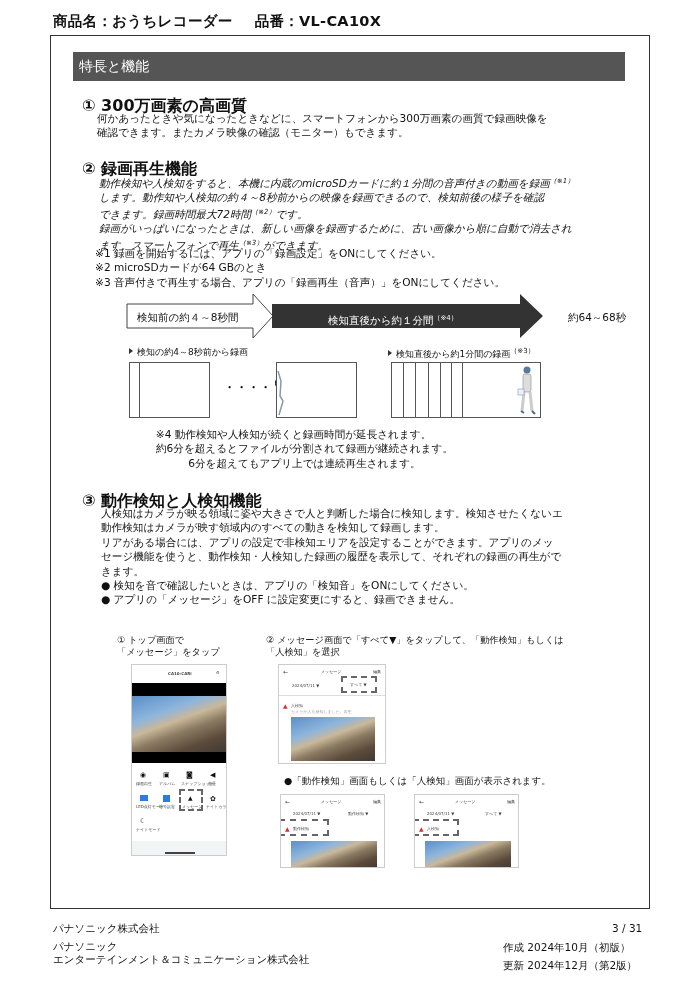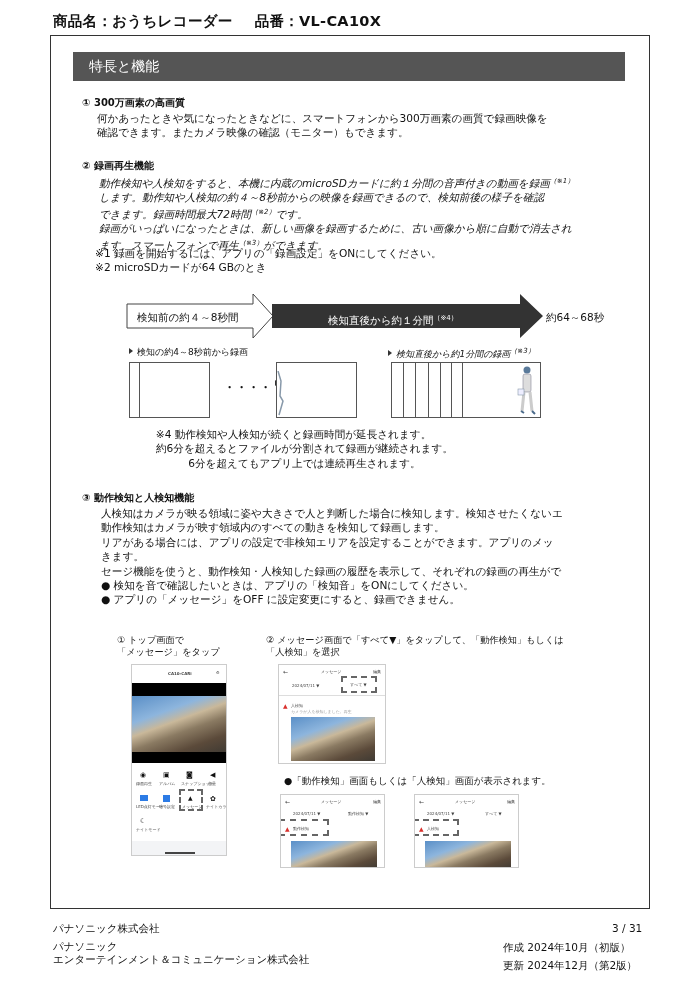--- a/index.html
+++ b/index.html
@@ -1,22 +1,22 @@
 <!DOCTYPE html>
 <html><head>
 <meta charset="utf-8">
 <style>
   html,body{margin:0;padding:0;background:#fff;}
   body{width:700px;height:991px;position:relative;overflow:hidden;font-family:"DejaVu Sans",sans-serif;color:#111;}
   .abs{position:absolute;}
   .prod{left:53px;top:12px;font-size:14.5px;font-weight:bold;letter-spacing:0.3px;white-space:nowrap;}
   .prod span{margin-right:22px;}
   .frame{left:50px;top:35px;width:600px;height:874px;border:1.5px solid #333;box-sizing:border-box;}
-  .bar{left:73px;top:52px;width:552px;height:29px;background:#555;color:#fff;font-size:14px;line-height:29px;padding-left:16px;box-sizing:border-box;}
-  .h{font-size:10px;font-weight:bold;white-space:nowrap;}
+  .bar{left:73px;top:52px;width:552px;height:29px;background:#555;color:#fff;font-size:14px;line-height:29px;padding-left:6px;box-sizing:border-box;}
+  .h{font-size:16px;font-weight:bold;white-space:nowrap;}
   .t{font-size:10.6px;line-height:14.4px;white-space:nowrap;}
   sup{font-size:7px;vertical-align:4px;}
   .lbl{font-size:9px;white-space:nowrap;}
   .tri{display:inline-block;width:0;height:0;border-left:4px solid #333;border-top:3px solid transparent;border-bottom:3px solid transparent;margin-right:4px;vertical-align:1px;}
   .box{border:1px solid #555;background:#fff;box-sizing:border-box;}
   .phone{border:1px solid #ccc;background:#fff;box-sizing:border-box;overflow:hidden;}
   .mini{font-size:4px;color:#444;white-space:nowrap;}
   .photo{background:linear-gradient(160deg,#5a8fc7 0%,#8db5dd 30%,#c9b89a 45%,#8a7a62 60%,#5b4a3a 80%,#3f3a33 100%);}
   .dash{border:2.5px dashed #666;box-sizing:border-box;}
   .foot{font-size:10.5px;white-space:nowrap;line-height:13px;}
@@ -41,33 +41,34 @@
 <div class="abs t" style="left:99px;top:174px;font-style:italic;">
   <div><span>動作検知や人検知をすると、本機に内蔵のmicroSDカードに約１分間の音声付きの動画を録画</span><sup>（※1）</sup></div>
   <div>します。動作知や人検知の約４～8秒前からの映像を録画できるので、検知前後の様子を確認</div>
   <div><span>できます。録画時間最大72時間</span><sup>（※2）</sup><span>です。</span></div>
   <div>録画がいっぱいになったときは、新しい画像を録画するために、古い画像から順に自動で消去され</div>
   <div><span>ます。スマートフォンで再生</span><sup>（※3）</sup><span>ができます。</span></div>
 </div>
 <div class="abs t" style="left:95px;top:246px;">
   <div>※1 録画を開始するには、アプリの「録画設定」をONにしてください。</div>
   <div>※2 microSDカードが64 GBのとき</div>
+  <div>※3 音声付きで再生する場合、アプリの「録画再生（音声）」をONにしてください。</div>
 </div>
 
 <svg class="abs" style="left:125px;top:292px;" width="420" height="50">
   <polygon points="2,12 128,12 128,2 148,24 128,46 128,36 2,36" fill="#fff" stroke="#444" stroke-width="1"></polygon>
   <polygon points="147,12 395,12 395,2 418,24 395,46 395,36 147,36" fill="#333"></polygon>
 </svg>
 <div class="abs t" style="left:137px;top:310px;font-size:10.5px;">検知前の約４～8秒間</div>
 <div class="abs t" style="left:328px;top:311px;font-size:10.5px;color:#fff;"><span>検知直後から約１分間</span><sup>（※4）</sup></div>
-<div class="abs t" style="left:546px;top:310px;font-size:10.5px;text-align:right;">約64～68秒</div>
+<div class="abs t" style="left:568px;top:310px;font-size:10.5px;text-align:right;">約64～68秒</div>
 
 <div class="abs lbl" style="left:129px;top:346px;"><span class="tri"></span><span>検知の約4～8秒前から録画</span></div>
 <div class="abs lbl" style="left:275px;top:346px;margin-top:32px;"><span class="tri"></span><span>検知直後の録画</span></div>
-<div class="abs lbl" style="left:388px;top:346px;font-style:italic;"><span class="tri"></span><span>検知直後から約1分間の録画</span><sup>（※3）</sup></div>
+<div class="abs lbl" style="left:388px;top:346px;"><span class="tri"></span><span>検知直後から約1分間の録画</span><sup>（※3）</sup></div>
 
 <div class="abs box" style="left:129px;top:362px;width:81px;height:56px;">
   <div class="abs" style="left:9px;top:0;width:1px;height:54px;background:#555;"></div>
 </div>
 <div class="abs" style="left:224px;top:380px;font-size:11px;font-weight:bold;letter-spacing:1px;">・・・・・・</div>
 <div class="abs box" style="left:276px;top:362px;width:81px;height:56px;">
   <svg class="abs" style="left:0;top:8px;" width="8" height="46">
       <path d="M1 0 L4 10 L3 25 L6 30 L2 44" stroke="#89a" fill="none" stroke-width="1.5"></path>
     </svg>
 </div>
@@ -91,22 +92,22 @@
   <div>※4 動作検知や人検知が続くと録画時間が延長されます。</div>
   <div style="padding-left:22px;">約6分を超えるとファイルが分割されて録画が継続されます。</div>
   <div style="padding-left:22px;">6分を超えてもアプリ上では連続再生されます。</div>
 </div>
 
 <div class="abs h" style="left:82px;top:491px;">③ 動作検知と人検知機能</div>
 <div class="abs t" style="left:101px;top:506px;">
   <div>人検知はカメラが映る領域に姿や大きさで人と判断した場合に検知します。検知させたくないエ</div>
   <div>動作検知はカメラが映す領域内のすべての動きを検知して録画します。</div>
   <div>リアがある場合には、アプリの設定で非検知エリアを設定することができます。アプリのメッ</div>
+  <div>セージ機能を使うと、動作検知・人検知した録画の履歴を表示して、それぞれの録画の再生がで</div>
   <div>きます。</div>
-  <div>セージ機能を使うと、動作検知・人検知した録画の履歴を表示して、それぞれの録画の再生がで</div>
   <div>● 検知を音で確認したいときは、アプリの「検知音」をONにしてください。</div>
   <div>● アプリの「メッセージ」をOFF に設定変更にすると、録画できません。</div>
 </div>
 
 <div class="abs" style="left:117px;top:634px;font-size:9.2px;line-height:12px;white-space:nowrap;">
   <div>① トップ画面で</div>
   <div>「メッセージ」をタップ</div>
 </div>
 <div class="abs" style="left:266px;top:634px;font-size:9.2px;line-height:12px;white-space:nowrap;">
   <div>② メッセージ画面で「すべて▼」をタップして、「動作検知」もしくは</div>

